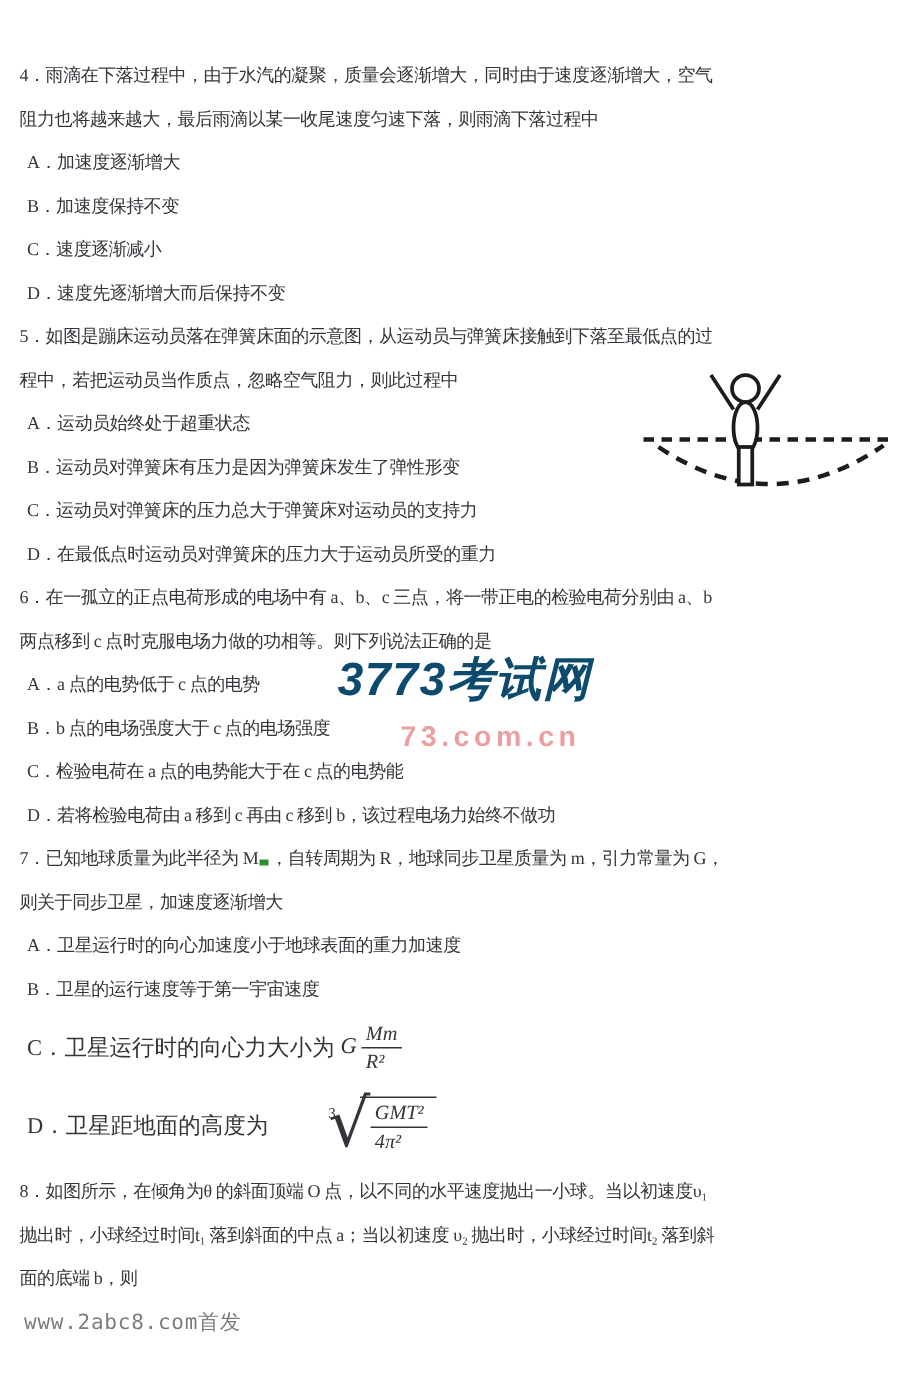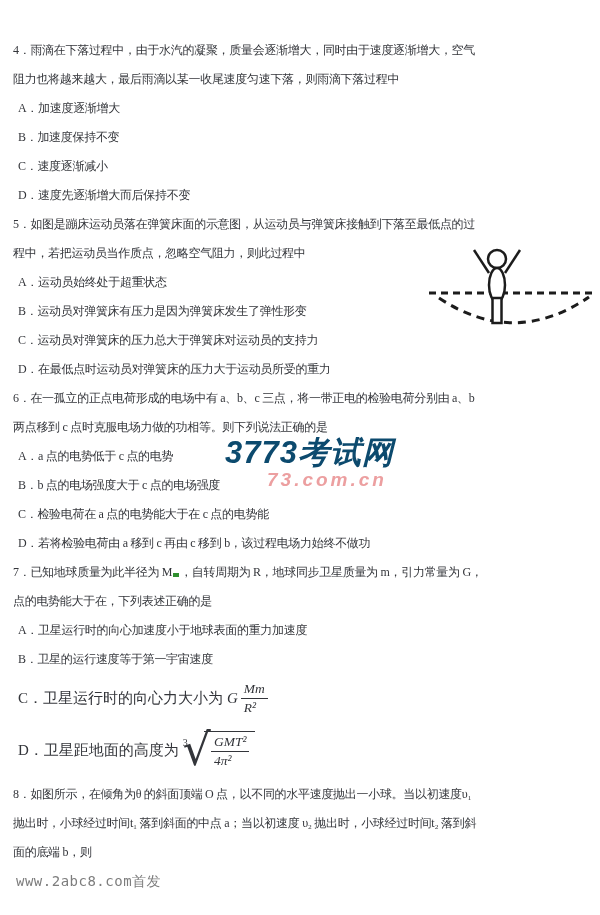--- a/index.html
+++ b/index.html
@@ -22,20 +22,21 @@
   }
   .opt{padding-left:5px;}
   .line-formula-c{
     height:48px;display:flex;align-items:center;
     font-size:15px;white-space:nowrap;padding-left:5px;
   }
   .line-formula-d{
     height:56px;display:flex;align-items:center;
     font-size:15px;white-space:nowrap;padding-left:5px;
     margin-bottom:2px;
+    gap:36px;
   }
   .mathvar{font-style:italic;margin-left:4px;}
   .frac{
     display:inline-block;vertical-align:middle;
     text-align:left;font-size:13.5px;line-height:1.15;
     font-style:italic;margin-left:3px;
   }
   .frac .num{display:block;border-bottom:1.4px solid #33353a;padding:0 3px 1px;}
   .frac .den{display:block;padding:1px 3px 0;}
   .sqrt{display:inline-flex;align-items:center;margin-left:4px;}
@@ -48,24 +49,23 @@
     background:#2f8f2f;vertical-align:-1px;margin:0 1px 0 1px;
   }
   .figure-q5{position:absolute;left:425px;top:243px;width:172px;height:92px;z-index:2;}
   .wm-center{position:absolute;left:225px;top:437px;z-index:1;}
   .wm-title{
     display:block;font-size:31px;font-weight:bold;font-style:italic;
     color:#0c4a6e;letter-spacing:1px;line-height:1;
     font-family:"Liberation Sans","DejaVu Sans",sans-serif;
   }
   .wm-url{
-    display:block;margin:2px 0 0 42px;
+    display:block;margin:14px 0 0 42px;
     font-size:19px;font-weight:bold;color:#ec9fa0;letter-spacing:3px;line-height:1;
     font-family:"Liberation Sans","DejaVu Sans",sans-serif;
-    font-style:italic;
   }
   .wm-bottom{
     position:absolute;left:16px;top:873px;z-index:2;
     font-size:14px;color:#7d7d7d;letter-spacing:0.5px;
     font-family:"DejaVu Sans Mono","Liberation Mono",monospace;
   }
 </style>
 </head>
 <body>
 
@@ -103,21 +103,21 @@
     <div class="line opt">D．在最低点时运动员对弹簧床的压力大于运动员所受的重力</div>
 
     <div class="line">6．在一孤立的正点电荷形成的电场中有 a、b、c 三点，将一带正电的检验电荷分别由 a、b</div>
     <div class="line">两点移到 c 点时克服电场力做的功相等。则下列说法正确的是</div>
     <div class="line opt">A．a 点的电势低于 c 点的电势</div>
     <div class="line opt">B．b 点的电场强度大于 c 点的电场强度</div>
     <div class="line opt">C．检验电荷在 a 点的电势能大于在 c 点的电势能</div>
     <div class="line opt">D．若将检验电荷由 a 移到 c 再由 c 移到 b，该过程电场力始终不做功</div>
 
     <div class="line"><span>7．已知地球质量为此半径为 M</span><span class="green-mark"></span><span>，自转周期为 R，地球同步卫星质量为 m，引力常量为 G，</span></div>
-    <div class="line">点的电势能大于在，下列表述正确的是</div>
+    <div class="line">则关于同步卫星，加速度逐渐增大</div>
     <div class="line opt">A．卫星运行时的向心加速度小于地球表面的重力加速度</div>
     <div class="line opt">B．卫星的运行速度等于第一宇宙速度</div>
 
     <div class="line-formula-c">
       <span>C．卫星运行时的向心力大小为</span>
       <span class="mathvar">G</span>
       <span class="frac">
         <span class="num">Mm</span>
         <span class="den">R²</span>
       </span>

